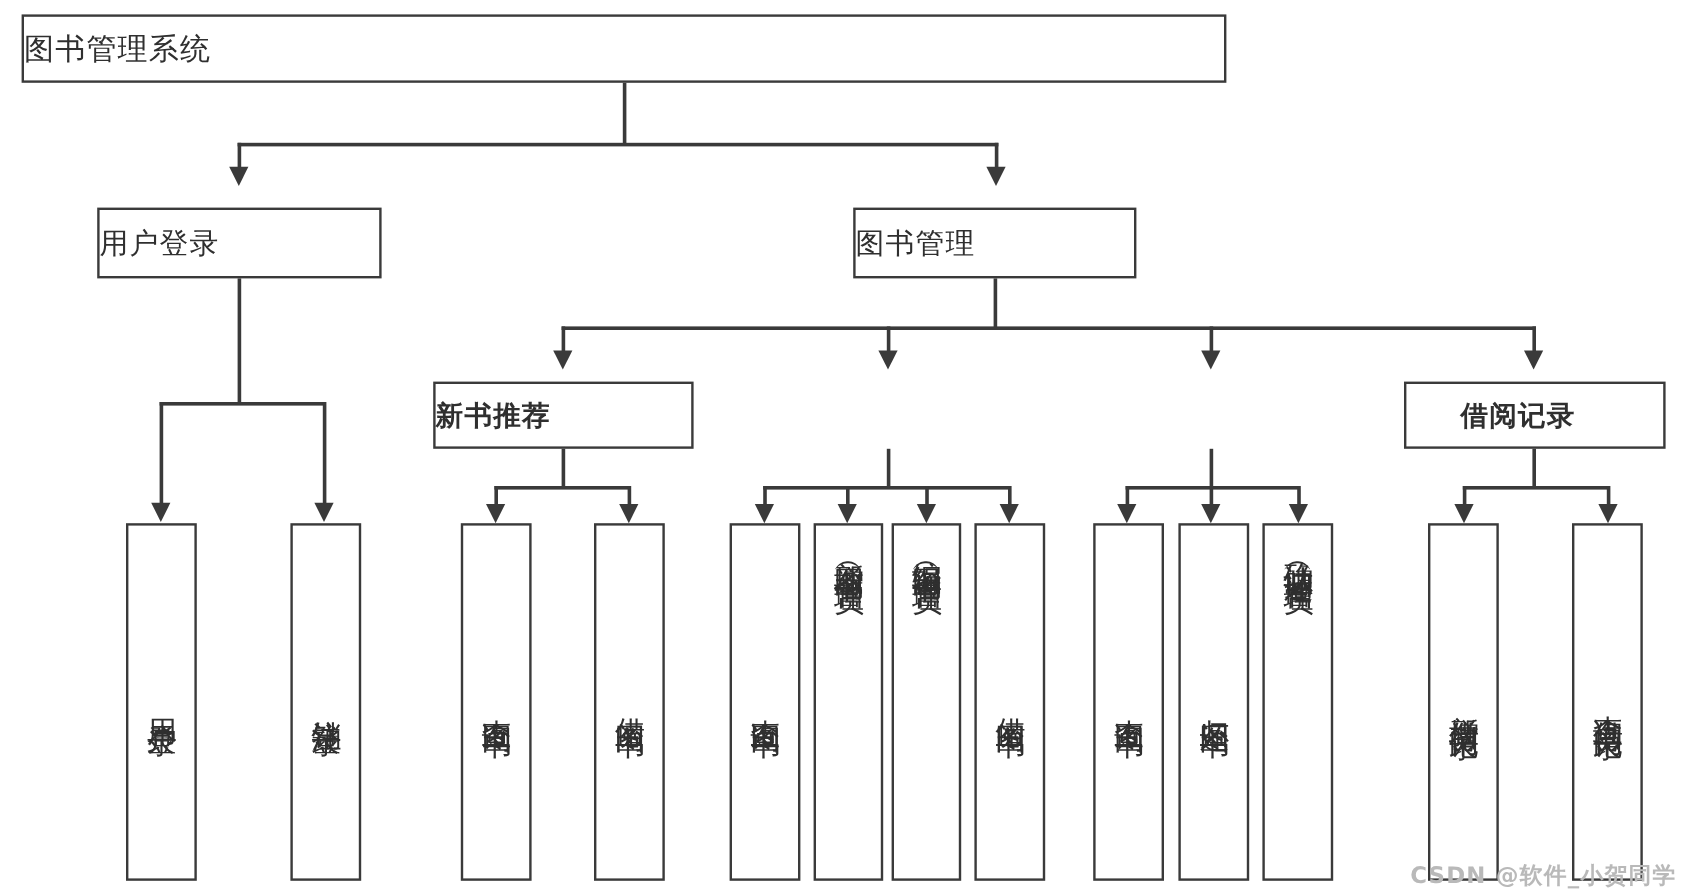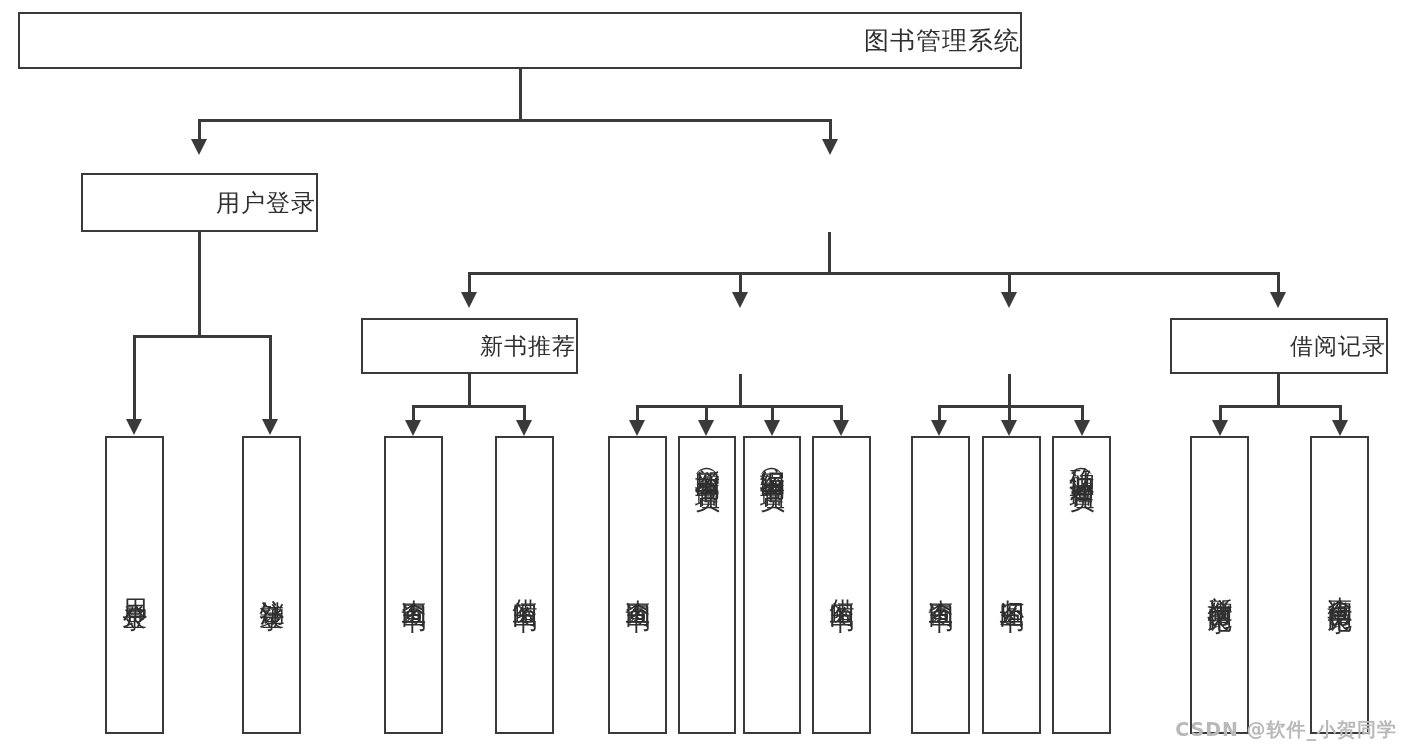--- a/index.html
+++ b/index.html
@@ -16,35 +16,35 @@
     overflow:hidden;
   }
   
   .node{
     position:absolute;
     box-sizing:border-box;
     border:2.5px solid #3a3a3a;
     background:#ffffff;
     display:flex;
     align-items:center;
-    justify-content:flex-end;
+    justify-content:flex-start;
     color:#2f2f2f;
   }
   .node .lbl{
     display:block;
     white-space:nowrap;
     letter-spacing:1px;
   }
   
   .node.root{ }
   .node.root .lbl{ font-size:25px; }
   
   .node.lvl2 .lbl{ font-size:24px; }
   
-  .node.lvl3 .lbl{ font-size:23px; }
+  .node.lvl3 .lbl{ font-size:23px;font-weight:bold; }
   
   .node.leaf{
     align-items:flex-start;
     justify-content:center;
     padding-top:10px;
   }
   .node.leaf .lbl{
     writing-mode:vertical-rl;
     text-orientation:upright;
     font-size:25px;
@@ -99,20 +99,23 @@
   <div class="ln hline" style="left:198px; top:119px; width:634px; height:2.5px;"></div>
   <div class="ln vline" style="left:198px; top:119px; width:2.5px; height:22px;"></div>
   <div class="arrow" style="left:191px; top:139px;"></div>
   <div class="ln vline" style="left:829px; top:119px; width:2.5px; height:22px;"></div>
   <div class="arrow" style="left:822px; top:139px;"></div>
 
   <div class="node lvl2" style="left:81px; top:173px; width:237px; height:59px;">
     <span class="lbl">用户登录</span>
   </div>
 
+  <div class="node lvl2" style="left:711px; top:173px; width:236px; height:59px;">
+    <span class="lbl">图书管理</span>
+  </div>
 
   <div class="ln vline" style="left:198px; top:232px; width:2.5px; height:105px;"></div>
   <div class="ln hline" style="left:133px; top:335px; width:137px; height:2.5px;"></div>
   <div class="ln vline" style="left:133px; top:335px; width:2.5px; height:85px;"></div>
   <div class="arrow" style="left:126px; top:419px;"></div>
   <div class="ln vline" style="left:269px; top:335px; width:2.5px; height:85px;"></div>
   <div class="arrow" style="left:262px; top:419px;"></div>
 
   <div class="ln vline" style="left:828px; top:232px; width:2.5px; height:42px;"></div>
   <div class="ln hline" style="left:468px; top:272px; width:812px; height:2.5px;"></div>

